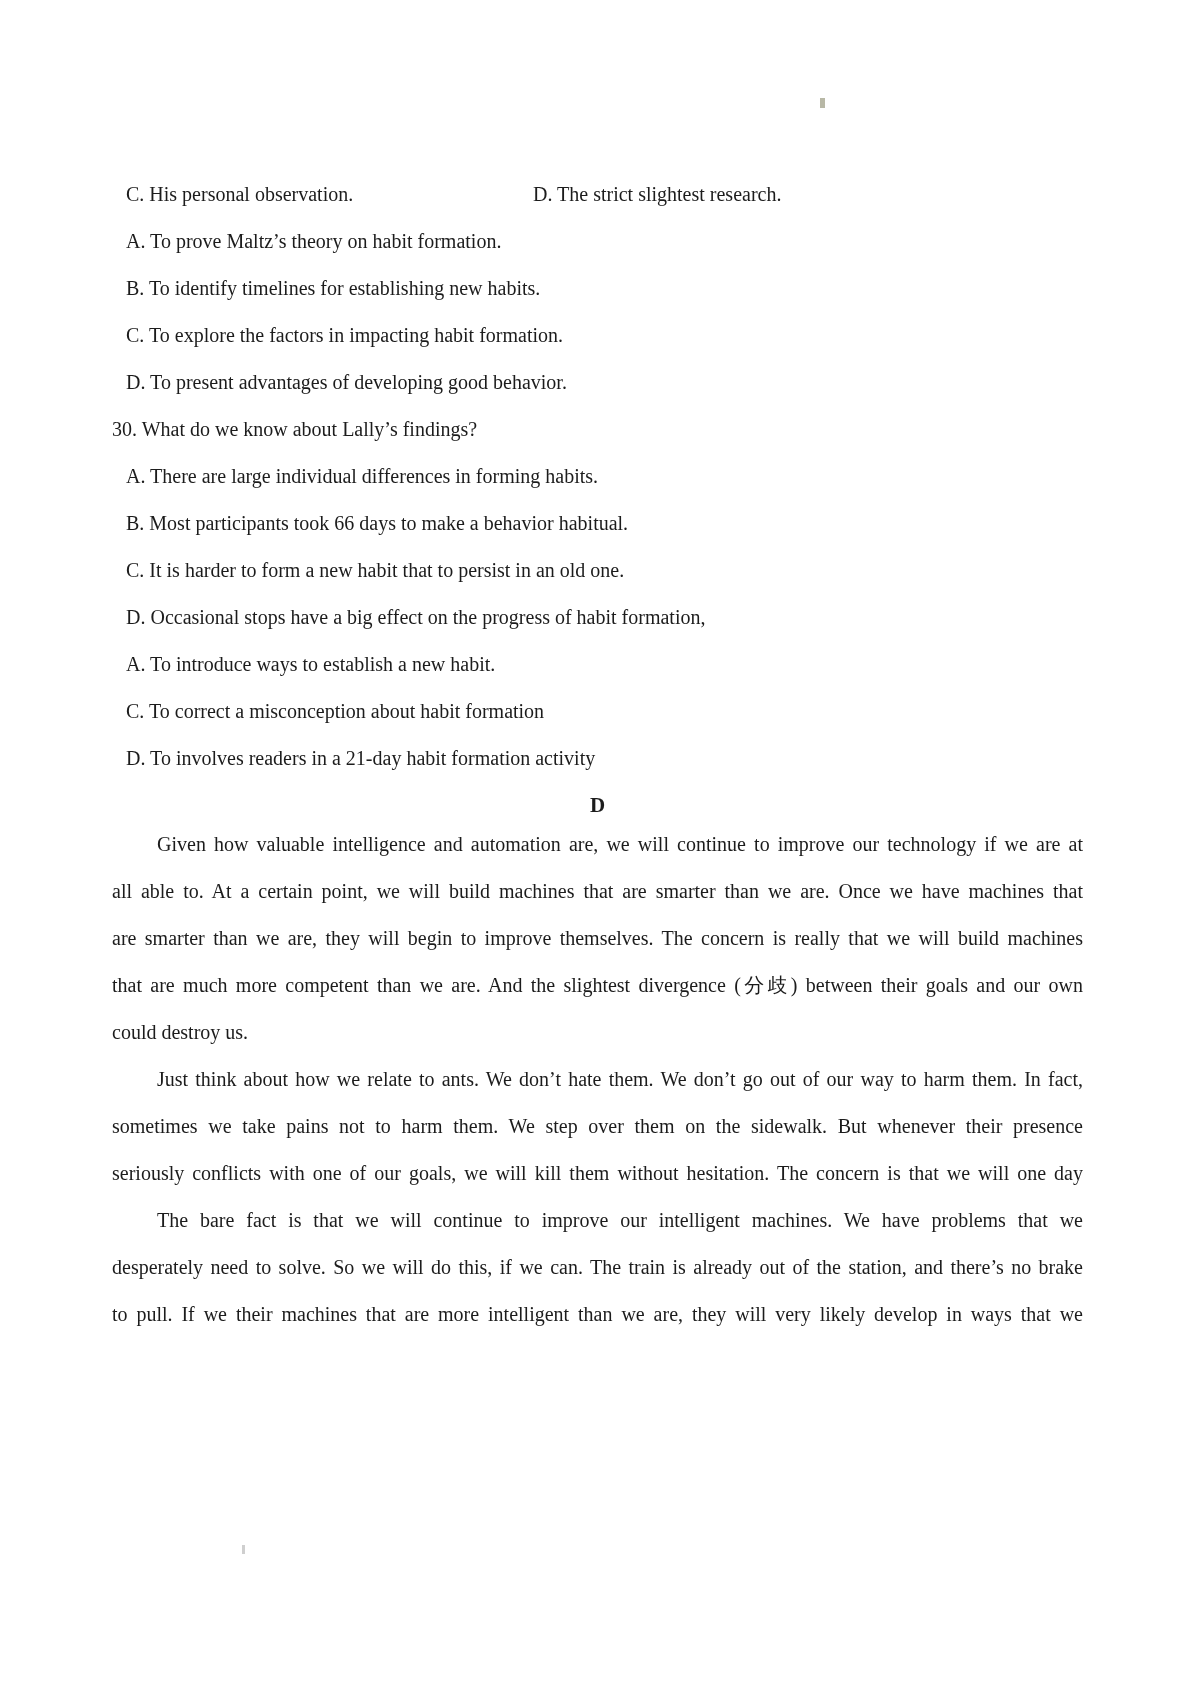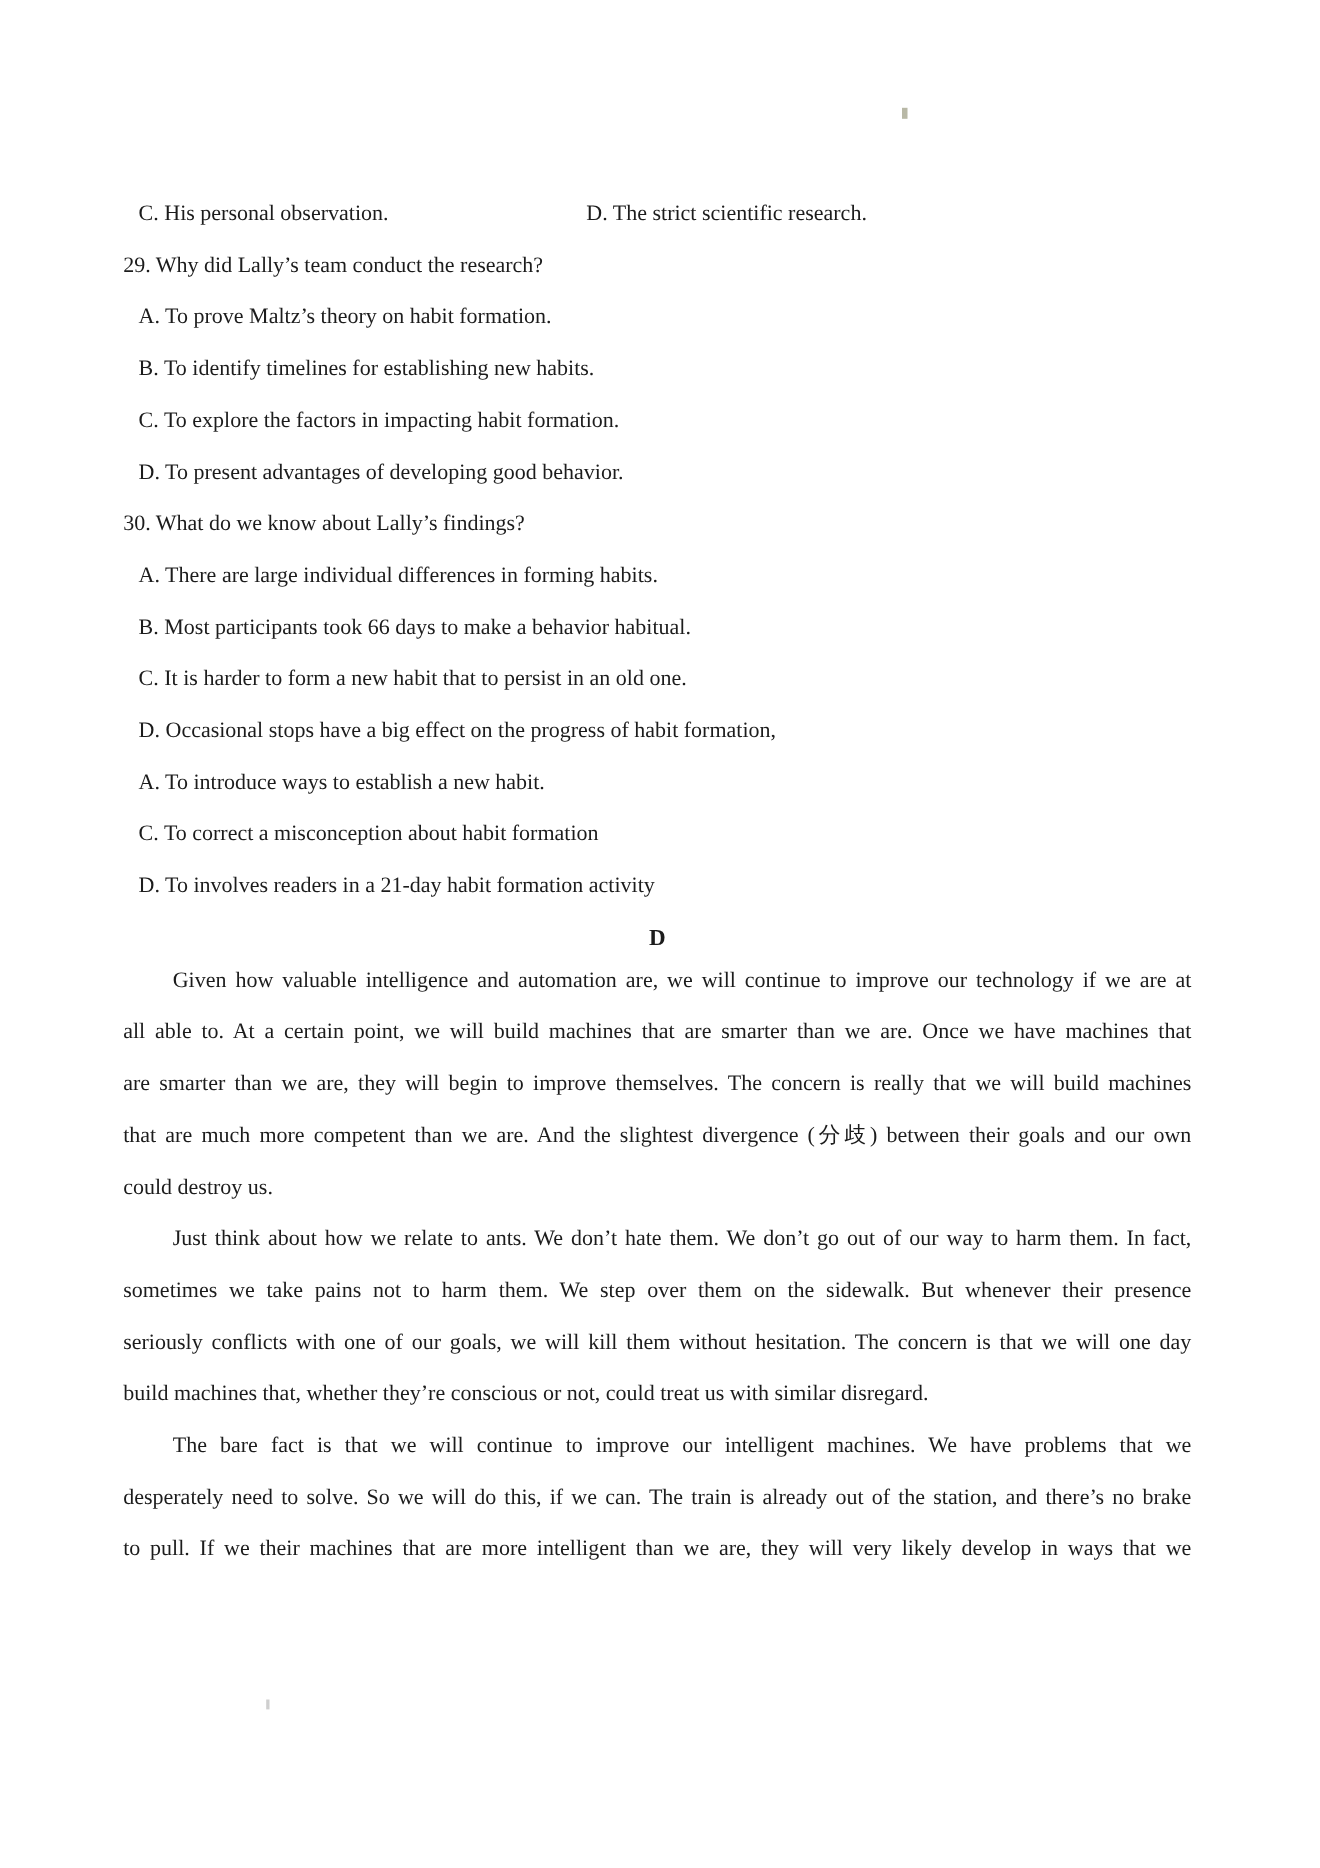--- a/index.html
+++ b/index.html
@@ -51,25 +51,24 @@
     background: #cfcfcf;
   }
 </style>
 </head>
 <body>
 
 <div class="content">
 
   <div class="two-col">
     <span class="col-left">C. His personal observation.</span>
-    <span class="col-right">D. The strict scientific research.</span>
+    <span class="col-right">D. The strict slightest research.</span>
   </div>
 
   <div id="questions-block">
-      <div class="qline q">29. Why did Lally’s team conduct the research?</div>
       <div class="qline opt">A. To prove Maltz’s theory on habit formation.</div>
       <div class="qline opt">B. To identify timelines for establishing new habits.</div>
       <div class="qline opt">C. To explore the factors in impacting habit formation.</div>
       <div class="qline opt">D. To present advantages of developing good behavior.</div>
       <div class="qline q">30. What do we know about Lally’s findings?</div>
       <div class="qline opt">A. There are large individual differences in forming habits.</div>
       <div class="qline opt">B. Most participants took 66 days to make a behavior habitual.</div>
       <div class="qline opt">C. It is harder to form a new habit that to persist in an old one.</div>
       <div class="qline opt">D. Occasional stops have a big effect on the progress of habit formation,</div>
       <div class="qline opt">A. To introduce ways to establish a new habit.</div>
@@ -84,21 +83,20 @@
         <div class="pline first">Given how valuable intelligence and automation are, we will continue to improve our technology if we are at</div>
         <div class="pline">all able to. At a certain point, we will build machines that are smarter than we are. Once we have machines that</div>
         <div class="pline">are smarter than we are, they will begin to improve themselves. The concern is really that we will build machines</div>
         <div class="pline">that are much more competent than we are. And the slightest divergence (分歧) between their goals and our own</div>
         <div class="pline no-just">could destroy us.</div>
       </div>
       <div class="para">
         <div class="pline first">Just think about how we relate to ants. We don’t hate them. We don’t go out of our way to harm them. In fact,</div>
         <div class="pline">sometimes we take pains not to harm them. We step over them on the sidewalk. But whenever their presence</div>
         <div class="pline">seriously conflicts with one of our goals, we will kill them without hesitation. The concern is that we will one day</div>
-        <div class="pline no-just">build machines that, whether they’re conscious or not, could treat us with similar disregard.</div>
       </div>
       <div class="para">
         <div class="pline first">The bare fact is that we will continue to improve our intelligent machines. We have problems that we</div>
         <div class="pline">desperately need to solve. So we will do this, if we can. The train is already out of the station, and there’s no brake</div>
         <div class="pline">to pull. If we their machines that are more intelligent than we are, they will very likely develop in ways that we</div>
       </div>
     </div>
 
 </div>
 

